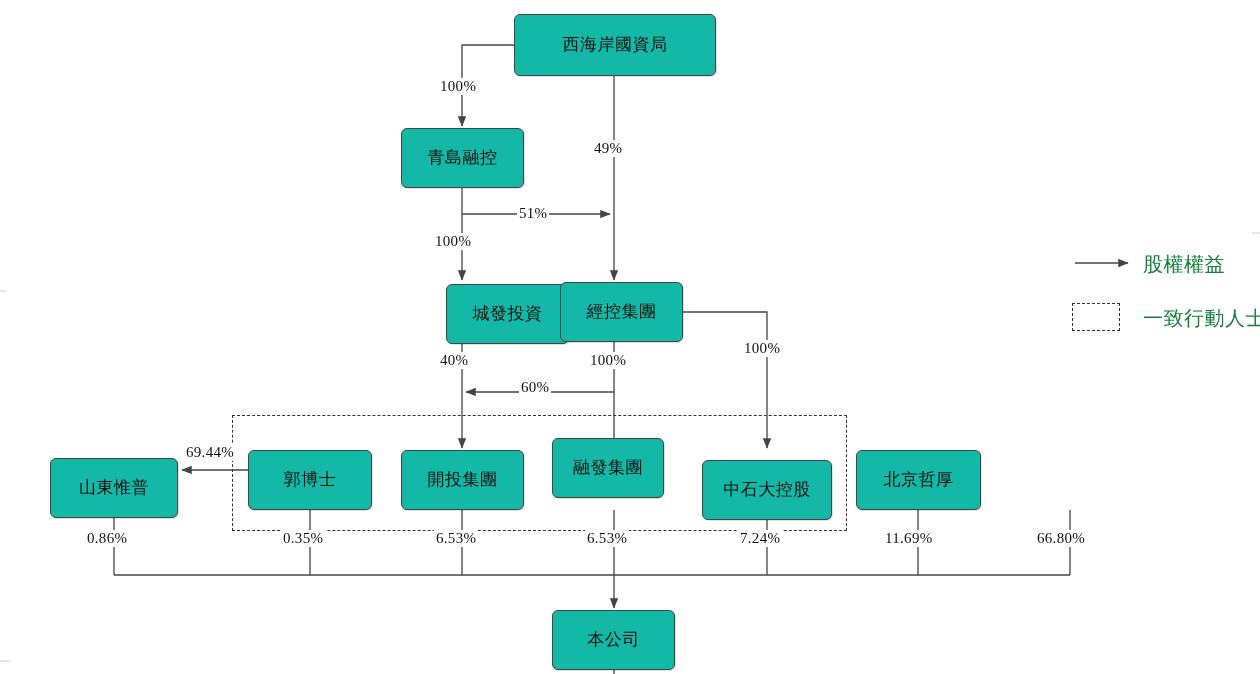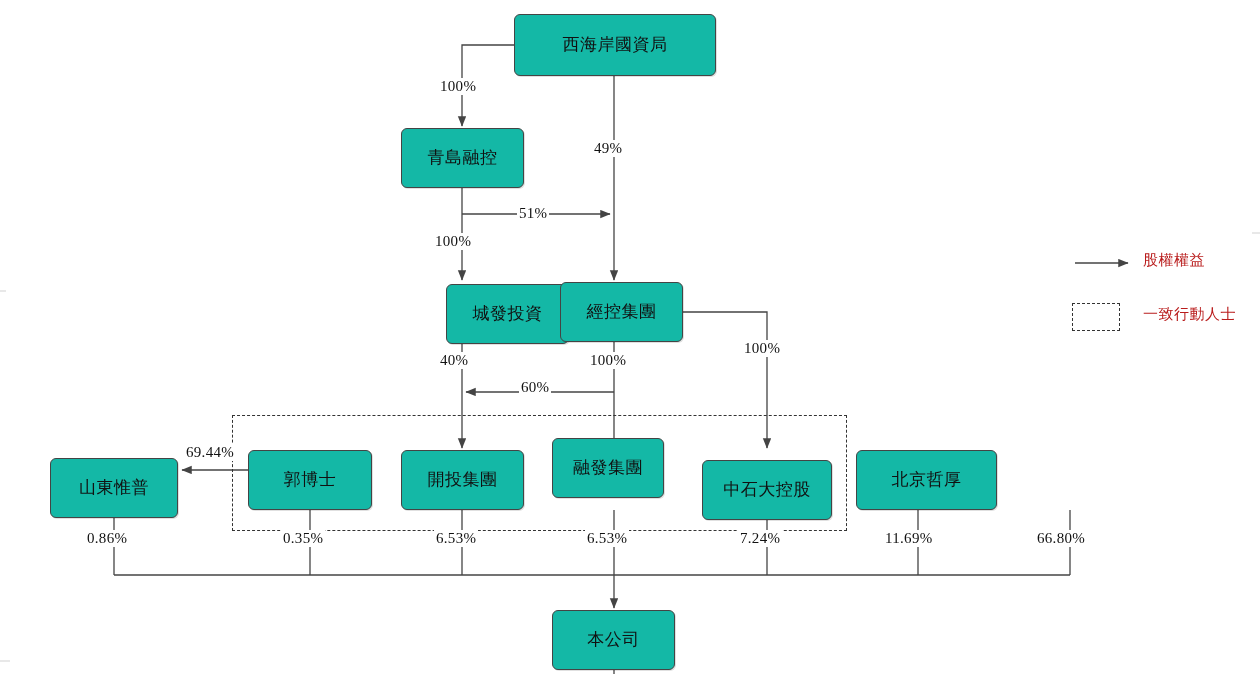--- a/index.html
+++ b/index.html
@@ -51,22 +51,22 @@
     position: absolute;
     font-size: 15px;
     color: #111;
     background: #fff;
     padding: 0 2px;
     white-space: nowrap;
     letter-spacing: 0.3px;
   }
   .legend-label {
     position: absolute;
-    font-size: 15px;
-    color: #b91c1c;
+    font-size: 20px;
+    color: #15803d;
     white-space: nowrap;
     letter-spacing: 0.5px;
   }
   .dashed-group {
     position: absolute;
     box-sizing: border-box;
     border: 1.6px dashed #333;
     background: transparent;
   }
   .legend-dash {
@@ -156,21 +156,21 @@
   </div>
   <div class="node" style="left:401px;top:450px;width:123px;height:60px;">
     <span>開投集團</span>
   </div>
   <div class="node" style="left:552px;top:438px;width:112px;height:60px;">
     <span>融發集團</span>
   </div>
   <div class="node" style="left:702px;top:460px;width:130px;height:60px;">
     <span>中石大控股</span>
   </div>
-  <div class="node" style="left:856px;top:450px;width:141px;height:60px;">
+  <div class="node" style="left:856px;top:450px;width:125px;height:60px;">
     <span>北京哲厚</span>
   </div>
   <div class="node" style="left:552px;top:610px;width:123px;height:60px;">
     <span>本公司</span>
   </div>
 
   <div class="edge-label" style="left:438px;top:78px;"><span>100%</span></div>
   <div class="edge-label" style="left:592px;top:140px;"><span>49%</span></div>
   <div class="edge-label" style="left:517px;top:205px;text-align:right;"><span>51%</span></div>
   <div class="edge-label" style="left:433px;top:233px;"><span>100%</span></div>

